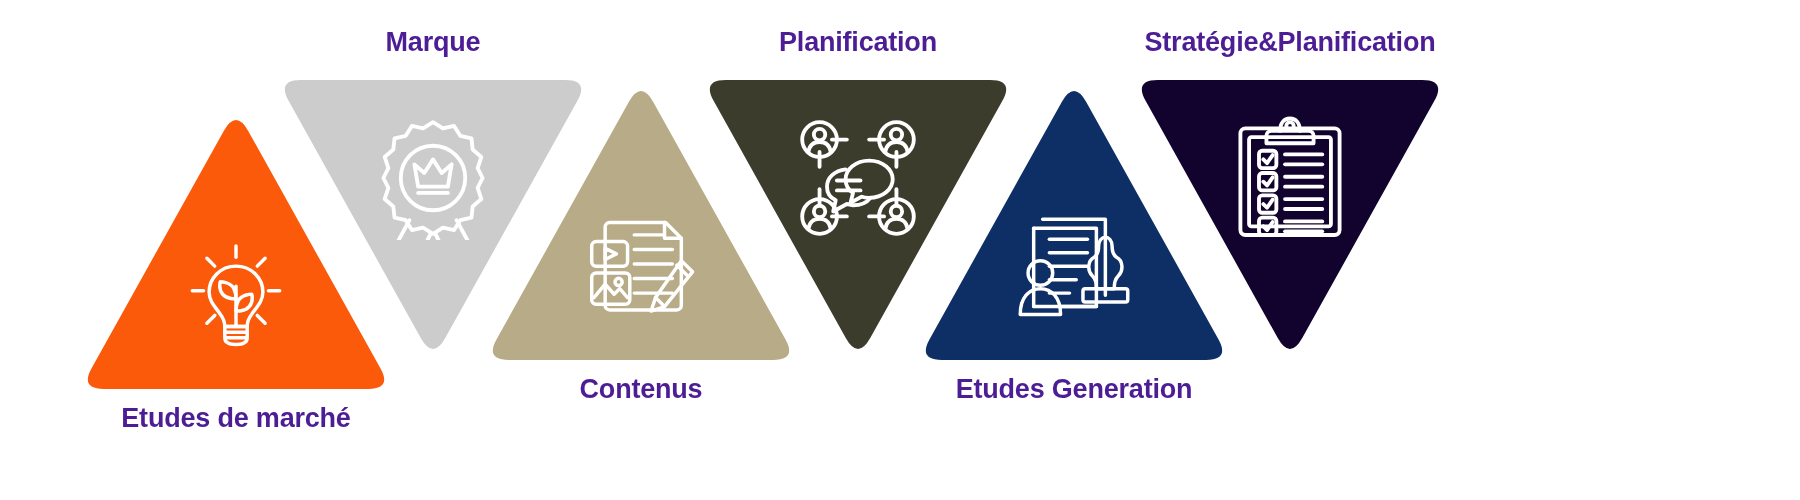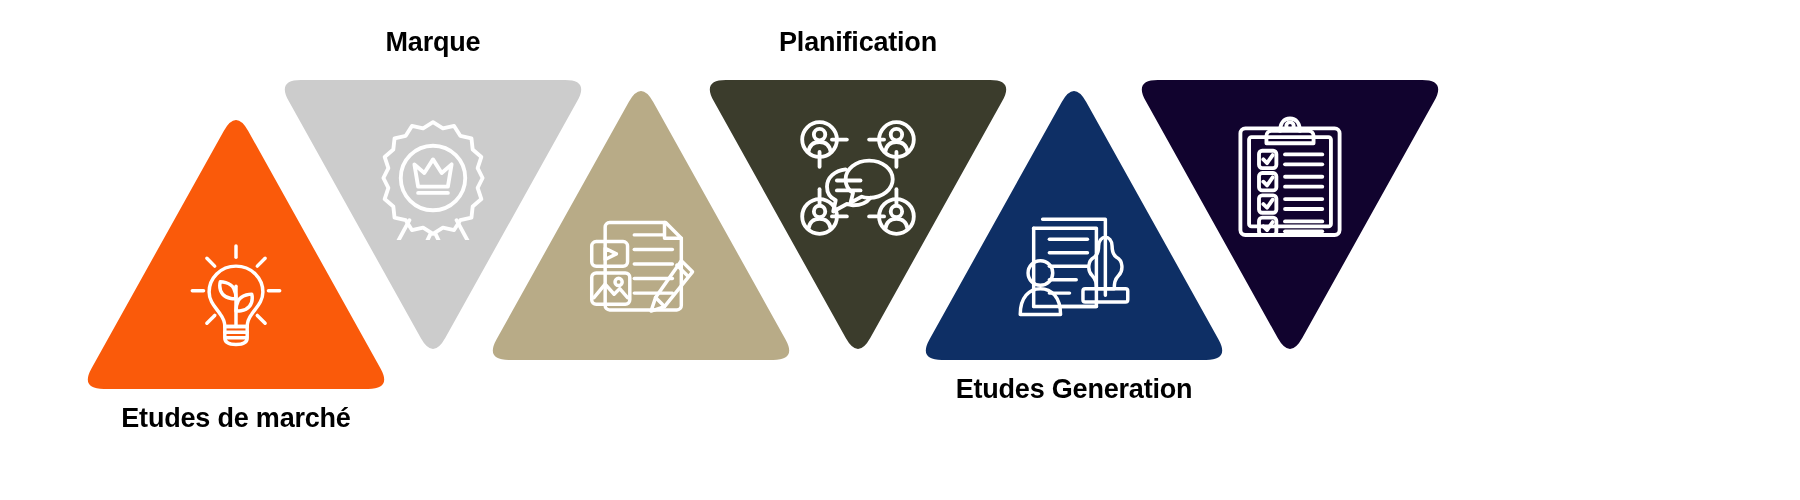--- a/index.html
+++ b/index.html
@@ -21,21 +21,21 @@
     height: 500px;
   }
   .tri-shape {
     position: absolute;
     overflow: visible;
   }
   .tri-label {
     position: absolute;
     width: 100%;
     text-align: center;
-    color: #000000;
+    color: #4c1d95;
     font-weight: bold;
     font-size: 27px;
     letter-spacing: -0.2px;
     white-space: nowrap;
     line-height: 1.1;
   }
   .label-top  { top: 28px; }
   .label-bot  { top: 375px; }
   .icon-wrap {
     position: absolute;
@@ -105,20 +105,21 @@
       <rect x="6" y="30" width="32" height="22" rx="4"></rect>
       <path d="M18 36 L28 41 L18 46 Z"></path>
       <rect x="6" y="58" width="34" height="28" rx="4"></rect>
       <path d="M8 80 L18 68 L26 77 L31 72 L38 80"></path>
       <circle cx="30" cy="66" r="3.2"></circle>
       <path d="M86 47 L96 57 L71 88 L59 92 L63 80 Z"></path>
       <path d="M82 51 L92 61"></path>
       <path d="M63 80 L71 88"></path>
     </svg>
       </div>
+      <div class="tri-label label-bot">Contenus</div>
     </div>
     <div class="tri-item" style="left: 702px; width: 312px;">
       <div class="tri-shape" style="left: 0px; top: 80px; width: 312px; height: 280px;"><svg width="312" height="280" viewBox="0 0 312 280">
           <path d="M 11.596276834079092 20.813830215013752 Q 0 0 23.8262285020525 0 L 288.1737714979475 0 Q 312 0 300.4037231659209 20.813830215013752 L 168.2299516679734 258.0488046985093 Q 156 280 143.7700483320266 258.0488046985093 Z" fill="#3b3c2c"></path>
         </svg></div>
       <div class="icon-wrap" style="width: 124px; height: 124px; left: 94px; top: 116px;">
     <svg width="124" height="124" viewBox="0 0 100 100" fill="none" stroke="#ffffff" stroke-width="3.1" stroke-linecap="round" stroke-linejoin="round">
       <path d="M29 19 H41" stroke-dasharray="0"></path>
       <path d="M59 19 H71"></path>
       <path d="M29 81 H41"></path>
@@ -193,14 +194,15 @@
       <rect x="25" y="64" width="14" height="14" rx="2.6"></rect>
       <path d="M28.5 71 L31.5 74 L36 67.5"></path>
       <path d="M46 67 H76"></path>
       <path d="M46 75 H76"></path>
       <rect x="25" y="82" width="14" height="14" rx="2.6"></rect>
       <path d="M28.5 89 L31.5 92 L36 85.5"></path>
       <path d="M46 85 H76"></path>
       <path d="M46 93 H76"></path>
     </svg>
       </div>
+      <div class="tri-label label-top">Stratégie&amp;Planification</div>
     </div>
   </div>
 
 </body></html>

